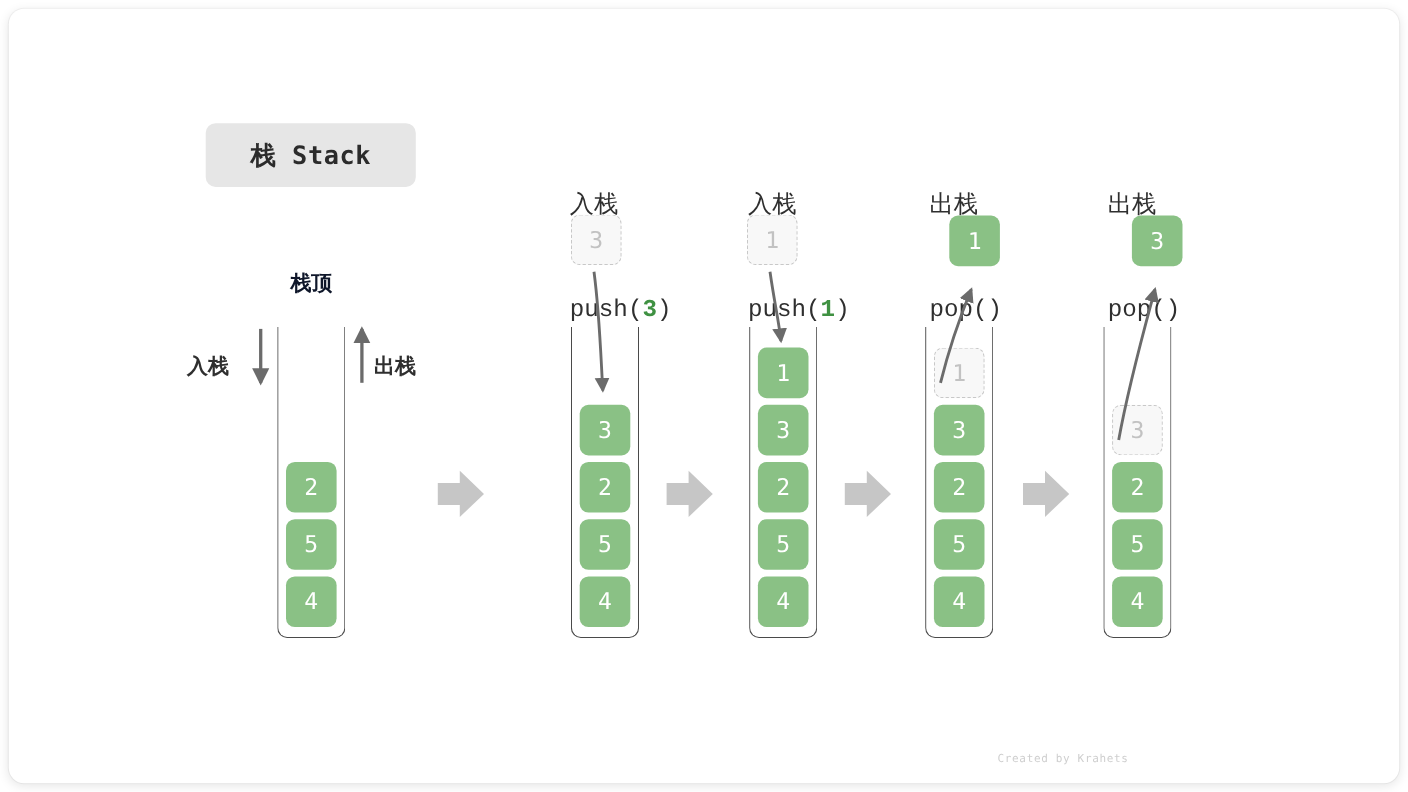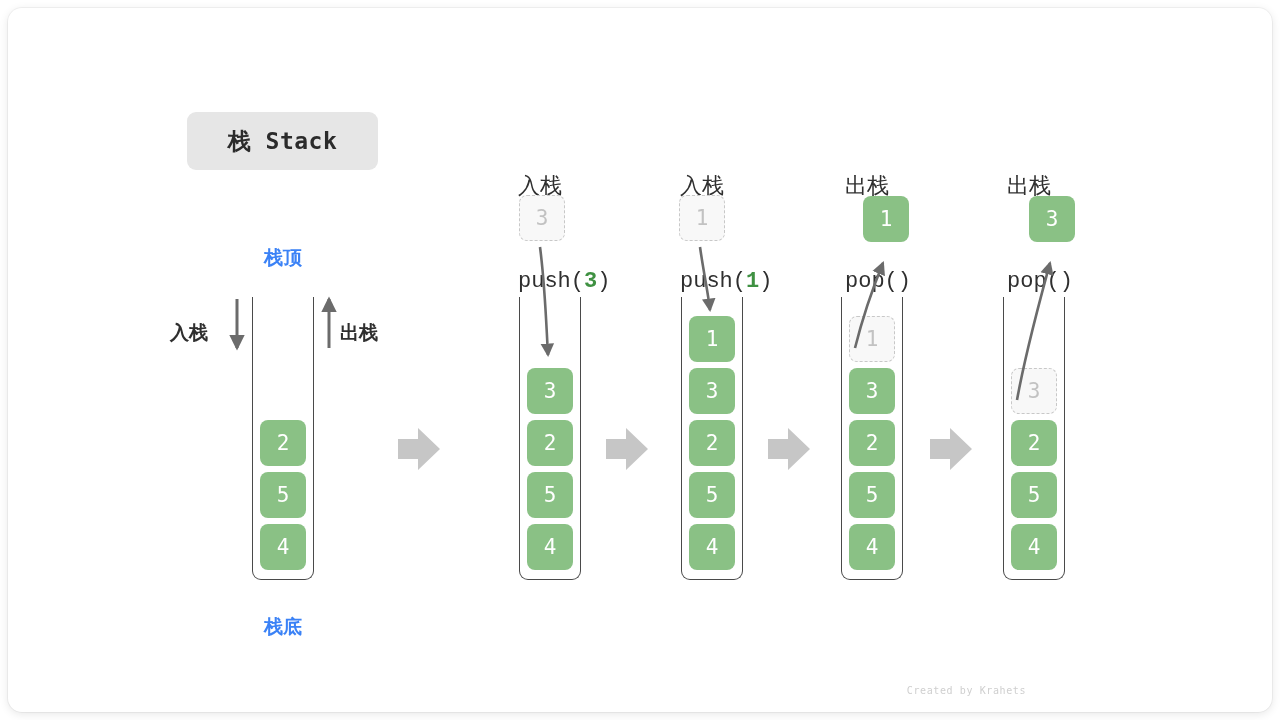--- a/index.html
+++ b/index.html
@@ -133,21 +133,21 @@
     position: absolute;
     font-size: 19px;
     font-weight: 700;
     color: #2f2f2f;
     white-space: pre;
   }
   .cap-label {
     position: absolute;
     font-size: 19px;
     font-weight: 700;
-    color: #3b82f6;
+    color: #0f172a;
     white-space: pre;
     text-align: center;
   }
 
   
   #overlay {
     position: absolute;
     left: 0; top: 0;
     width: 1280px; height: 720px;
     pointer-events: none;
@@ -186,21 +186,20 @@
     <span class="cn">出栈</span>
     <span class="code"><span>pop(</span><span class="arg"></span><span>)</span></span>
   </div>
 
   <div class="col-head" style="left:1007px; top:108px;">
     <span class="cn">出栈</span>
     <span class="code"><span>pop(</span><span class="arg"></span><span>)</span></span>
   </div>
 
   <div class="cap-label" style="left:205px; top:245px; width:156px;">栈顶</div>
-  <div class="cap-label" style="left:205px; top:614px; width:156px;">栈底</div>
   <div class="side-label" style="left:170px; top:320px;">入栈</div>
   <div class="side-label" style="left:340px; top:320px;">出栈</div>
 
   <div class="stack" style="left:252px; top:297px; height:283px;">
     <div class="walls"></div>
     <div class="slots">
       <div class="box filled">2</div>
       <div class="box filled">5</div>
       <div class="box filled">4</div>
     </div>

